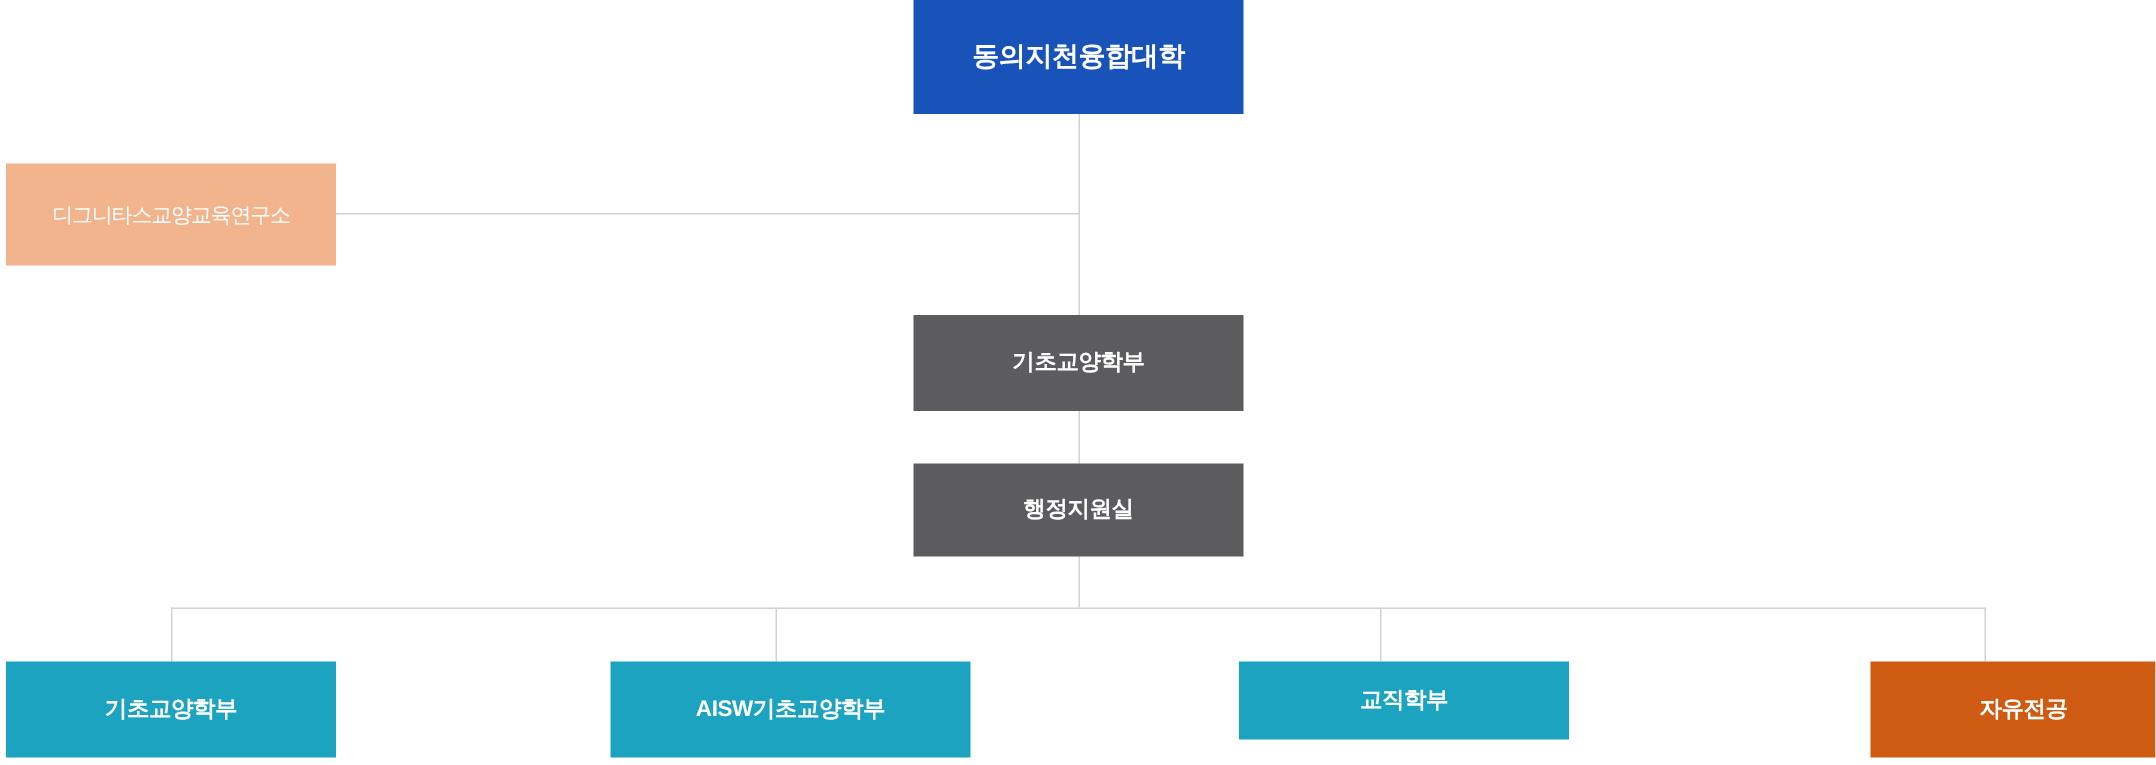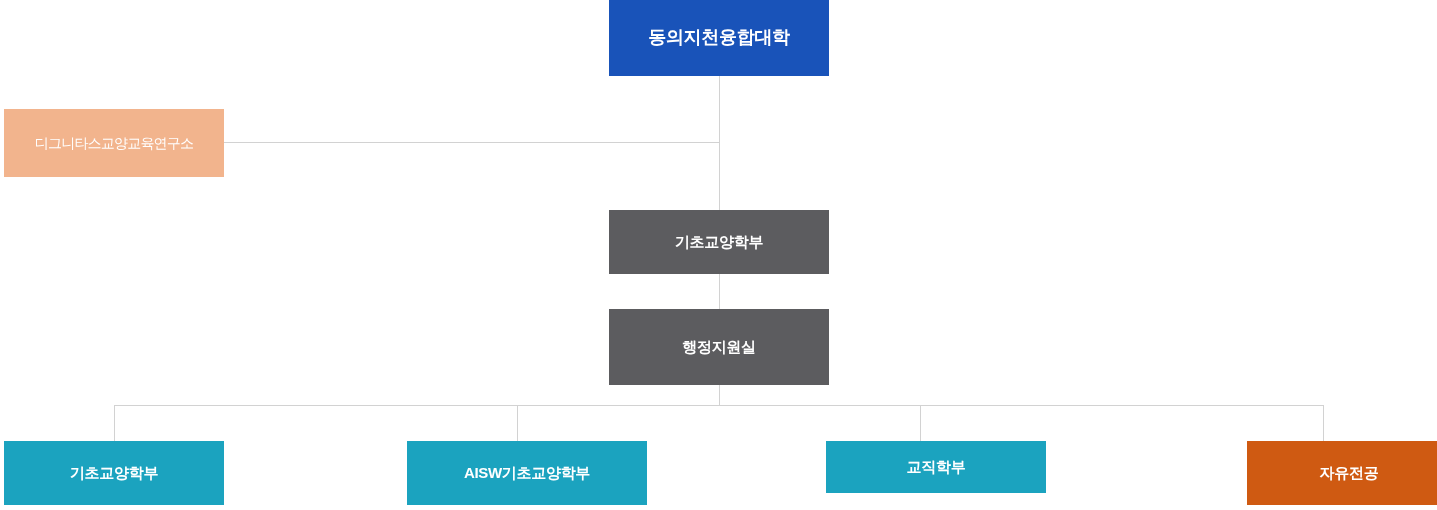--- a/index.html
+++ b/index.html
@@ -88,21 +88,21 @@
   </div>
 
   <div class="node node-institute" style="left:4px; top:109px; width:220px; height:68px;">
     <span>디그니타스교양교육연구소</span>
   </div>
 
   <div class="node node-gray" style="left:609px; top:210px; width:220px; height:64px;">
     <span>기초교양학부</span>
   </div>
 
-  <div class="node node-gray" style="left:609px; top:309px; width:220px; height:76px;">
+  <div class="node node-gray" style="left:609px; top:309px; width:220px; height:62px;">
     <span>행정지원실</span>
   </div>
 
   <div class="node node-teal" style="left:4px; top:441px; width:220px; height:64px;">
     <span>기초교양학부</span>
   </div>
 
   <div class="node node-teal" style="left:407px; top:441px; width:240px; height:64px;">
     <span>AISW기초교양학부</span>
   </div>

